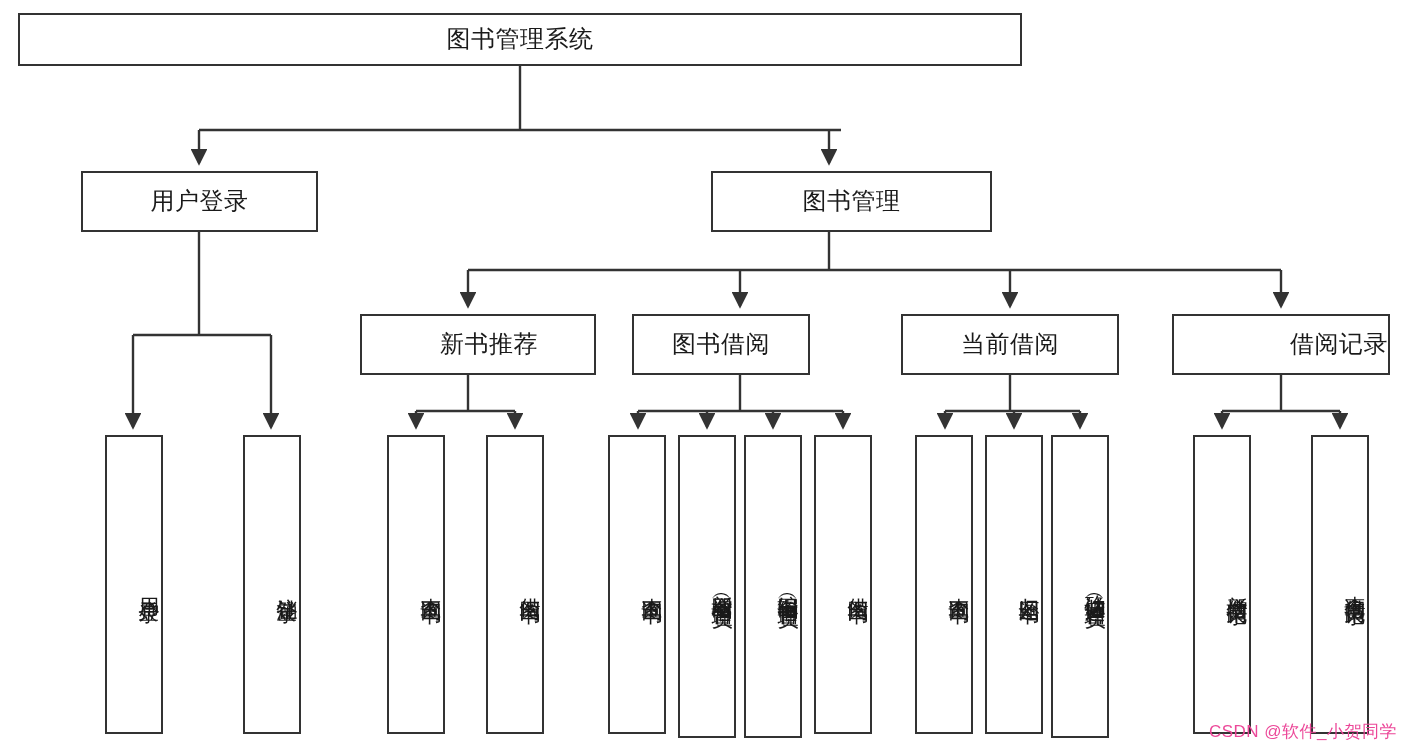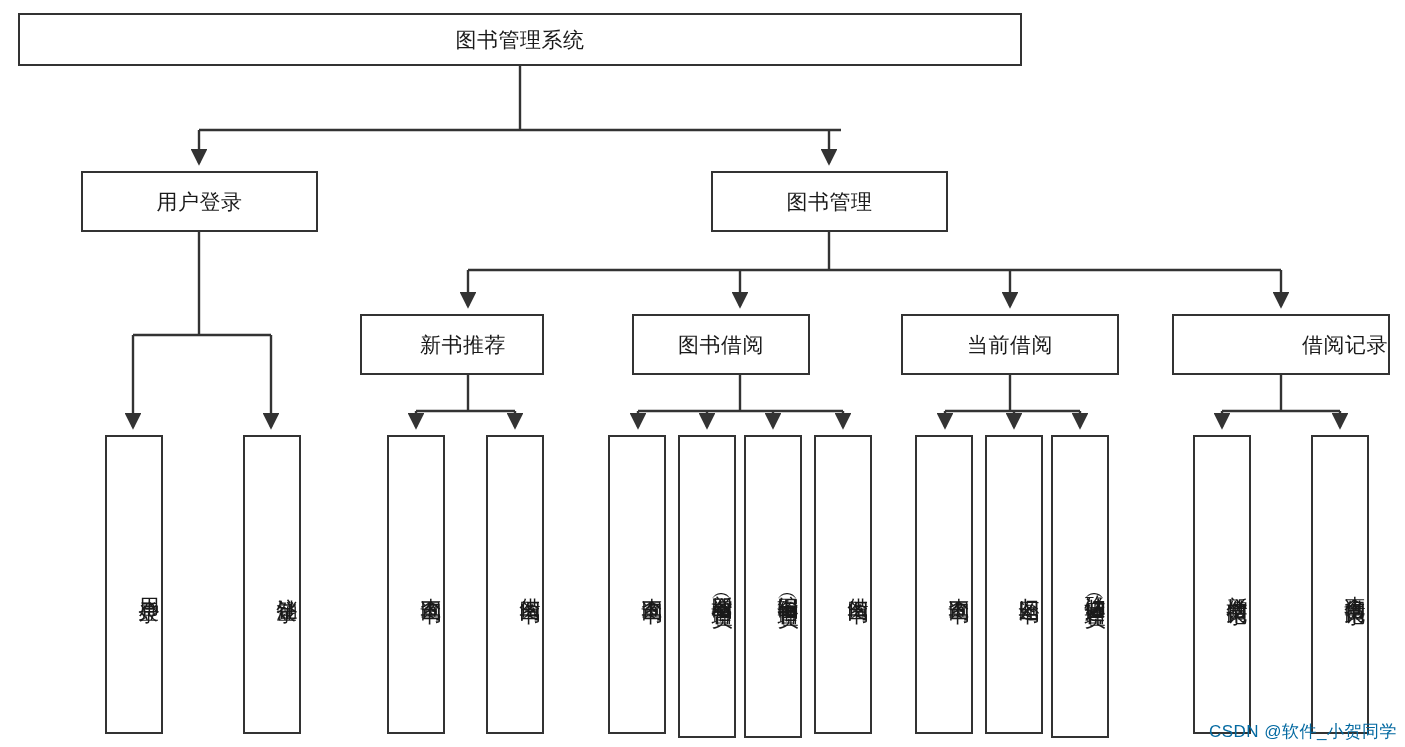--- a/index.html
+++ b/index.html
@@ -24,21 +24,21 @@
     box-sizing:border-box;
     background:#ffffff;
     border:2px solid #333333;
     display:flex;
     align-items:center;
     justify-content:center;
     color:#1a1a1a;
     z-index:2;
   }
   .node.h{
-    font-size:21px;
+    font-size:24px;
     letter-spacing:0.5px;
     line-height:1.1;
   }
   .node.v{
     font-size:21px;
     writing-mode:vertical-rl;
     text-orientation:upright;
     letter-spacing:2px;
     line-height:1.12;
     padding:8px 0;
@@ -49,21 +49,21 @@
   .node.v .vtext{
     display:block;
     writing-mode:vertical-rl;
     text-orientation:upright;
   }
   #watermark{
     position:absolute;
     right:8px;
     bottom:4px;
     font-size:17px;
-    color:#0369a1;
+    color:#ec4899;
     letter-spacing:0.5px;
     z-index:5;
     white-space:nowrap;
     font-family:"Liberation Sans","DejaVu Sans",sans-serif;
   }
 </style>
 </head>
 <body>
 
 <div id="diagram">
@@ -119,25 +119,25 @@
   </svg>
 
   <div class="node h" style="left:18px;top:13px;width:1004px;height:53px;">
     <span>图书管理系统</span>
   </div>
 
   <div class="node h" style="left:81px;top:171px;width:237px;height:61px;">
     <span>用户登录</span>
   </div>
 
-  <div class="node h" style="left:711px;top:171px;width:237px;height:61px;align-items:center;">
+  <div class="node h" style="left:711px;top:171px;width:281px;height:61px;align-items:center;">
     <span>图书管理</span>
   </div>
 
-  <div class="node h" style="left:360px;top:314px;width:184px;height:61px;padding-left:22px;">
+  <div class="node h" style="left:360px;top:314px;width:236px;height:61px;padding-left:22px;">
     <span>新书推荐</span>
   </div>
 
   <div class="node h" style="left:632px;top:314px;width:178px;height:61px;">
     <span>图书借阅</span>
   </div>
 
   <div class="node h" style="left:901px;top:314px;width:218px;height:61px;">
     <span>当前借阅</span>
   </div>

